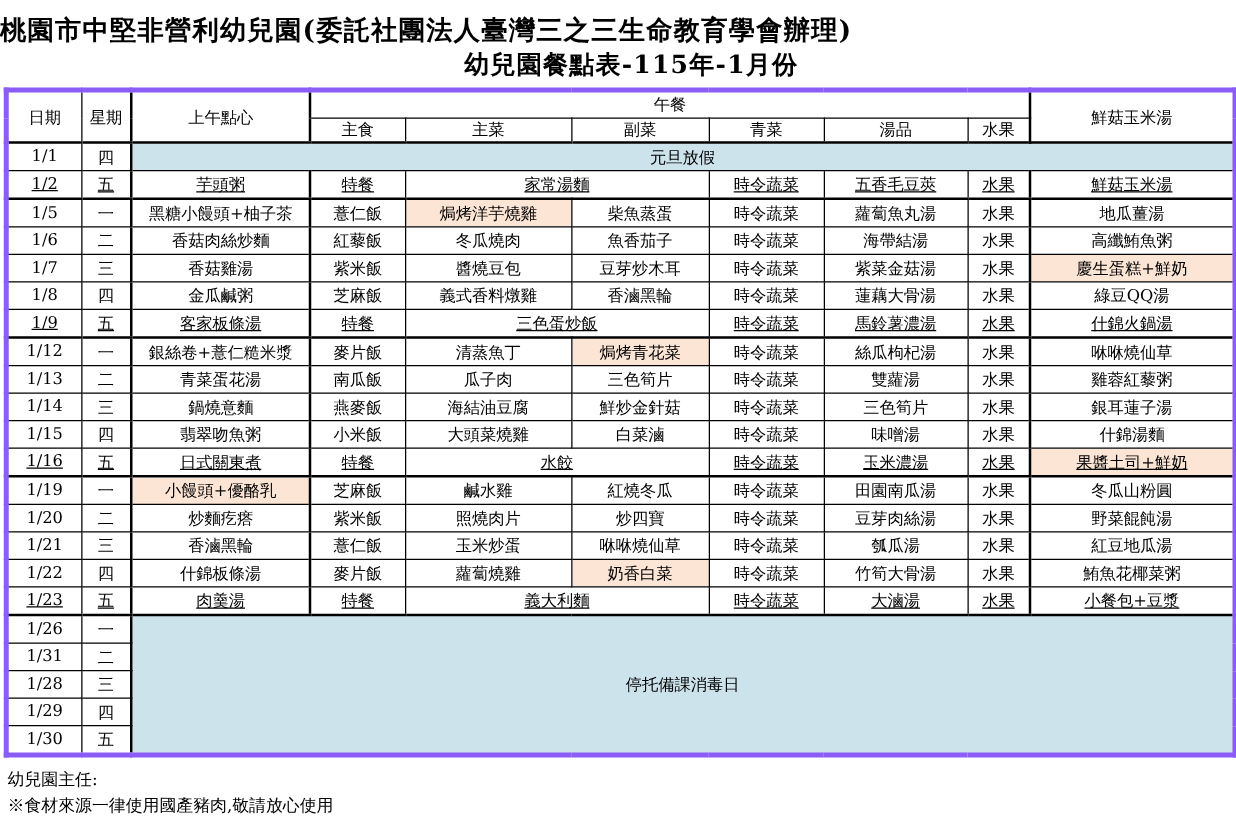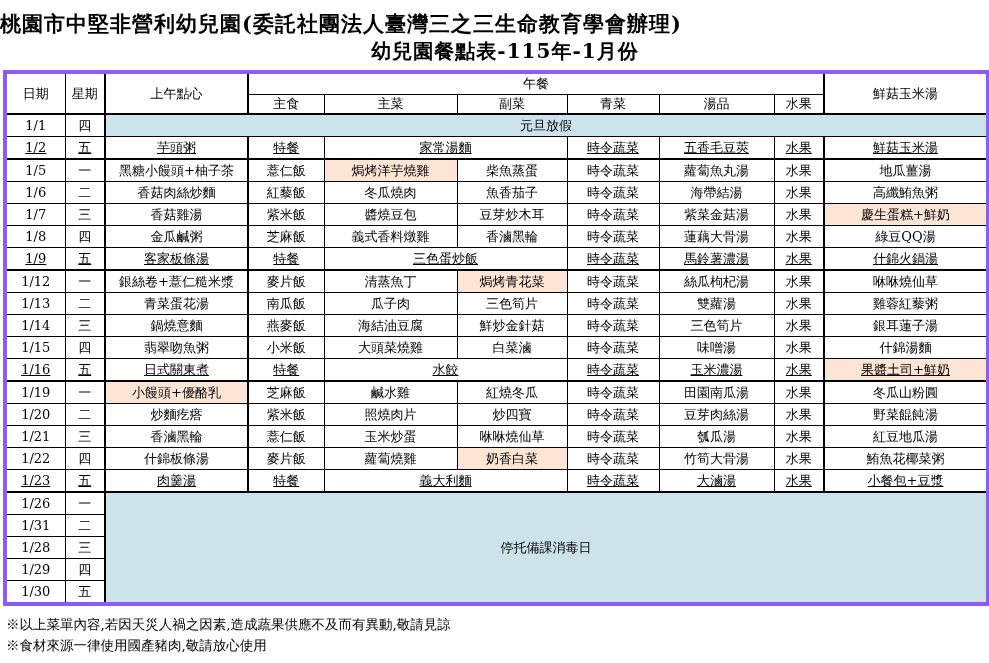--- a/index.html
+++ b/index.html
@@ -290,15 +290,15 @@
         <td>四</td>
       </tr>
       <tr>
         <td>1/30</td>
         <td>五</td>
       </tr>
     </tbody>
 </table>
 
 <div class="footer">
-  <div>※以上菜單內容,若因天災人禍之因素,造成蔬果供應不及而有異動,敬請見諒</div>
+  <div>幼兒園主任:</div>
   <div>※食材來源一律使用國產豬肉,敬請放心使用</div>
 </div>
 
 </body></html>

